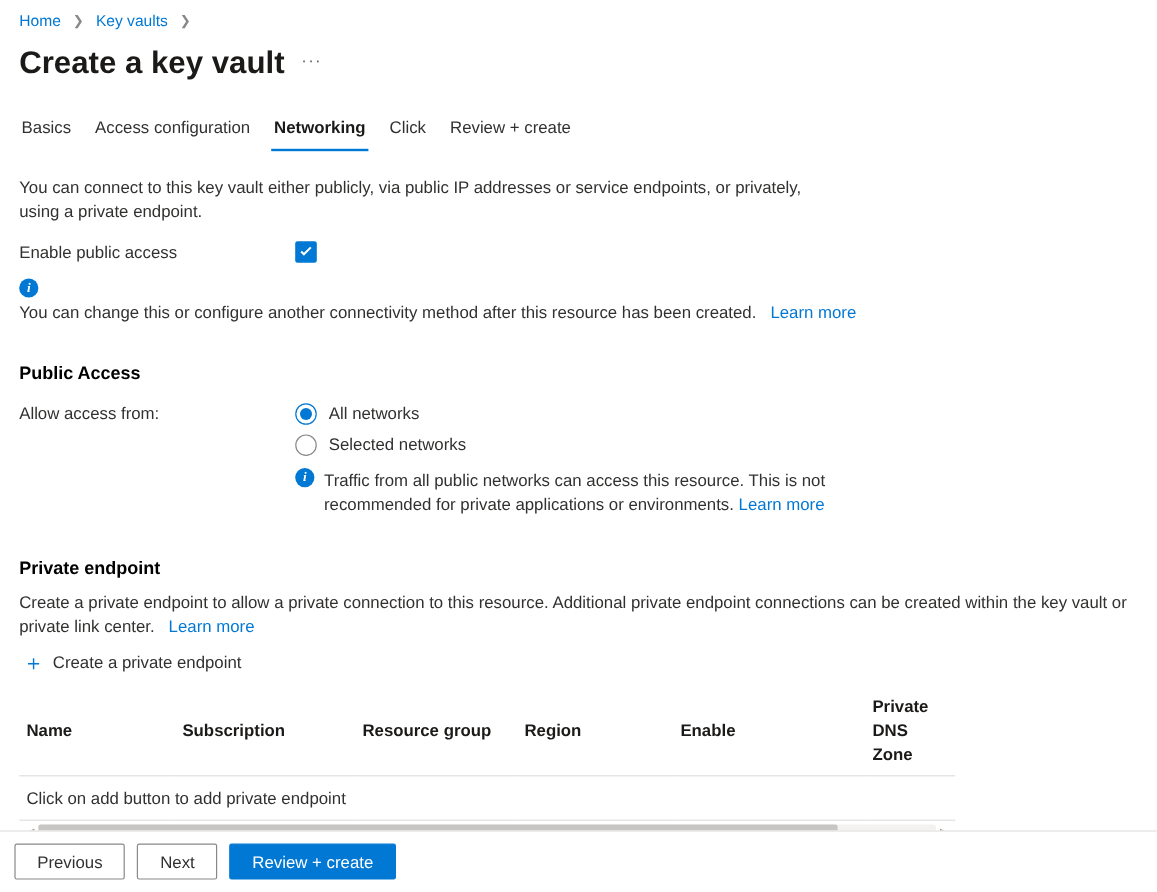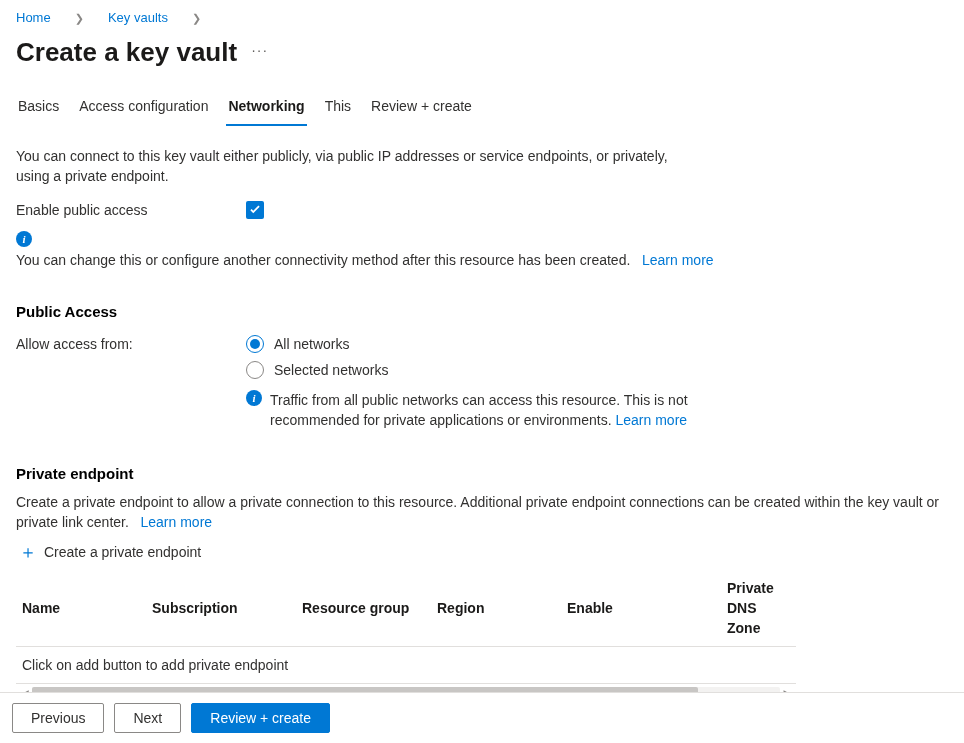--- a/index.html
+++ b/index.html
@@ -15,21 +15,21 @@
     --bg:#ffffff;
   }
   *{box-sizing:border-box;}
   html,body{margin:0;padding:0;background:var(--bg);color:var(--text);font-family:"Segoe UI","Segoe UI Web",-apple-system,Helvetica,Arial,sans-serif;font-size:14px;line-height:20px;}
   a{color:var(--link);text-decoration:none;}
 
   .page{position:relative;width:964px;height:743px;margin:0 auto;overflow:hidden;}
   .content{padding:4px 16px 0 16px;}
 
   
-  .breadcrumb{display:flex;align-items:center;gap:22px;font-size:13px;color:var(--muted);padding-top:4px;}
+  .breadcrumb{display:flex;align-items:center;gap:8px;font-size:13px;color:var(--muted);padding-top:4px;}
   .breadcrumb a{color:var(--link);}
   .chevron{color:#8a8886;font-size:11px;margin:0 2px;}
 
   
   .title-row{display:flex;align-items:center;gap:10px;margin-top:8px;margin-bottom:16px;}
   h1.page-title{font-size:26px;line-height:32px;font-weight:600;margin:0;color:#1b1a19;}
   .more-btn{color:#605e5c;font-size:14px;letter-spacing:1px;padding:2px 4px 6px;line-height:8px;border-radius:2px;}
 
   
   .tabs{display:flex;gap:16px;border-bottom:none;margin-top:22px;}
@@ -45,21 +45,21 @@
   .checkbox svg{width:14px;height:14px;}
 
   .info-icon{width:16px;height:16px;border-radius:50%;background:var(--primary);color:#fff;display:inline-flex;align-items:center;justify-content:center;font-size:11px;font-style:italic;font-family:Georgia,serif;font-weight:700;flex:0 0 16px;}
 
   h2.section-head{font-size:15px;font-weight:600;margin:32px 0 8px;color:#000000;}
 
   
   .radio-block{display:flex;}
   .radio-label-col{width:230px;padding-top:4px;}
   .radio-col{flex:1;}
-  .radio-row{display:flex;align-items:center;gap:10px;margin:4px 0 6px;}
+  .radio-row{display:flex;align-items:flex-end;gap:10px;margin:4px 0 6px;}
   .radio{width:18px;height:18px;border:1px solid var(--btnBorder);border-radius:50%;position:relative;cursor:pointer;flex:0 0 18px;}
   .radio.checked{border-color:var(--primary);}
   .radio.checked::after{content:"";position:absolute;top:3px;left:3px;width:10px;height:10px;border-radius:50%;background:var(--primary);}
   .radio-callout{display:flex;gap:8px;margin-top:10px;max-width:460px;}
   .radio-callout .info-text{color:var(--text);}
 
   
   .add-link{display:inline-flex;align-items:center;gap:8px;color:var(--text);margin:10px 0 10px 4px;cursor:pointer;}
   .plus-icon{color:var(--primary);font-size:18px;line-height:16px;display:inline-flex;width:16px;justify-content:center;}
 
@@ -100,21 +100,21 @@
     <div class="title-row">
       <h1 class="page-title">Create a key vault</h1>
       <span class="more-btn" aria-label="More">···</span>
     </div>
 
     
     <div class="tabs">
       <div class="tab">Basics</div>
       <div class="tab">Access configuration</div>
       <div class="tab active">Networking</div>
-      <div class="tab">This</div>
+      <div class="tab">Click</div>
       <div class="tab">Review + create</div>
     </div>
 
     
     <div class="section">
       <div class="hint">You can connect to this key vault either publicly, via public IP addresses or service endpoints, or privately, using a private endpoint.</div>
 
       <div class="form-row">
         <div class="form-label">Enable public access</div>
         <div class="checkbox" role="checkbox" aria-checked="true">

